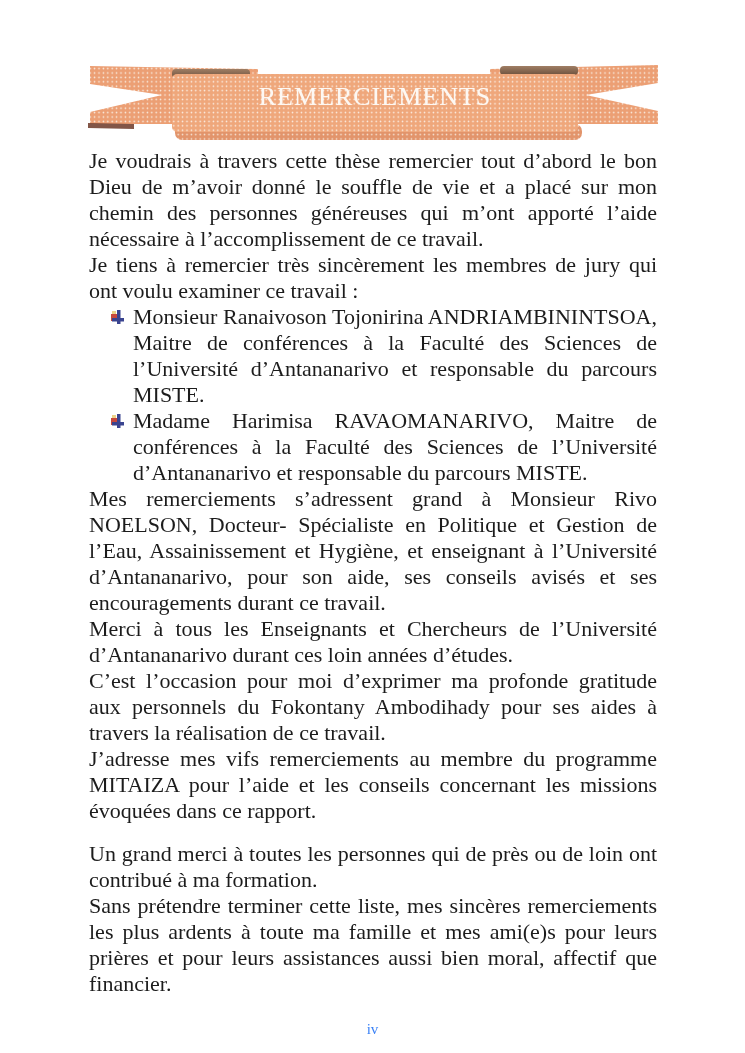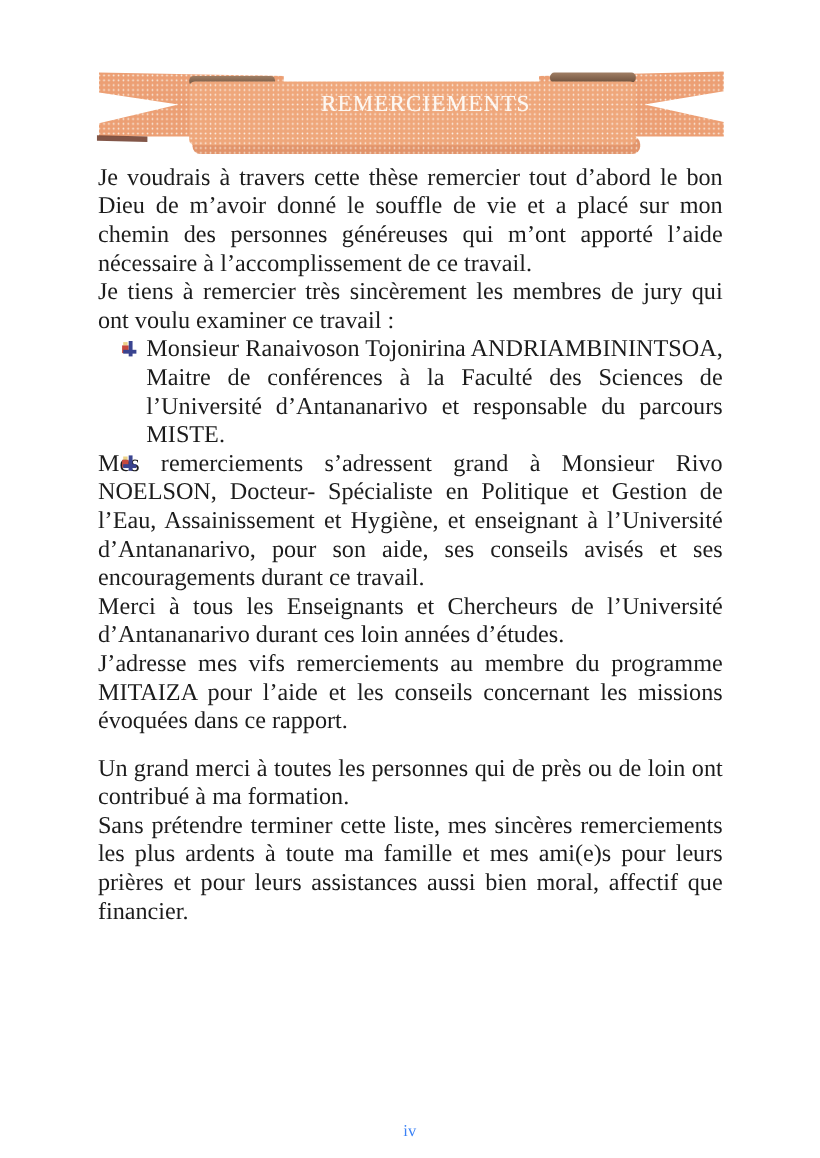--- a/index.html
+++ b/index.html
@@ -21,26 +21,26 @@
   .banner {
     position: absolute;
     left: 88px;
     top: 62px;
     width: 572px;
     height: 80px;
   }
   .banner svg { display: block; }
   .banner-title {
     position: absolute;
-    left: 96px;
+    left: 84px;
     top: 20px;
     width: 406px;
     text-align: center;
     font-family: "Liberation Serif", serif;
-    font-size: 21px;
+    font-size: 26px;
     letter-spacing: 1px;
     color: #fdf8f3;
     text-shadow: 0 0 1px rgba(255,255,255,0.4);
     white-space: nowrap;
   }
 
   
   .content {
     position: absolute;
     left: 89px;
@@ -126,25 +126,26 @@
   </div>
 
   <div class="content">
     <p>Je voudrais à travers cette thèse remercier tout d’abord le bon Dieu de m’avoir donné le souffle de vie et a placé sur mon chemin des personnes généreuses qui m’ont apporté l’aide nécessaire à l’accomplissement de ce travail.</p>
     <p>Je tiens à remercier très sincèrement les membres de jury qui ont voulu examiner ce travail :</p>
 
     <p class="jury">
       <span class="bullet"></span><span>Monsieur Ranaivoson Tojonirina ANDRIAMBININTSOA, Maitre de conférences à la Faculté des Sciences de l’Université d’Antananarivo et responsable du parcours MISTE.</span>
     </p>
     <p class="jury">
-      <span class="bullet"></span>
+      <span class="bullet"></span><span>Madame Harimisa RAVAOMANARIVO, Maitre de conférences à la Faculté des Sciences de l’Université d’Antananarivo et responsable du parcours MISTE.</span>
     </p>
 
     <p>Mes remerciements s’adressent grand à Monsieur Rivo NOELSON, Docteur- Spécialiste en Politique et Gestion de l’Eau, Assainissement et Hygiène, et enseignant à l’Université d’Antananarivo, pour son aide, ses conseils avisés et ses encouragements durant ce travail.</p>
     <p>Merci à tous les Enseignants et Chercheurs de l’Université d’Antananarivo durant ces loin années d’études.</p>
+    <p>C’est l’occasion pour moi d’exprimer ma profonde gratitude aux personnels du Fokontany Ambodihady pour ses aides à travers la réalisation de ce travail.</p>
     <p>J’adresse mes vifs remerciements au membre du programme MITAIZA pour l’aide et les conseils concernant les missions évoquées dans ce rapport.</p>
     <p class="spaced-lg">Un grand merci à toutes les personnes qui de près ou de loin ont contribué à ma formation.</p>
     <p class="spaced-md">Sans prétendre terminer cette liste, mes sincères remerciements les plus ardents à toute ma famille et mes ami(e)s pour leurs prières et pour leurs assistances aussi bien moral, affectif que financier.</p>
   </div>
 
   <div class="footer">iv</div>
 
 </div>
 
 </body></html>

